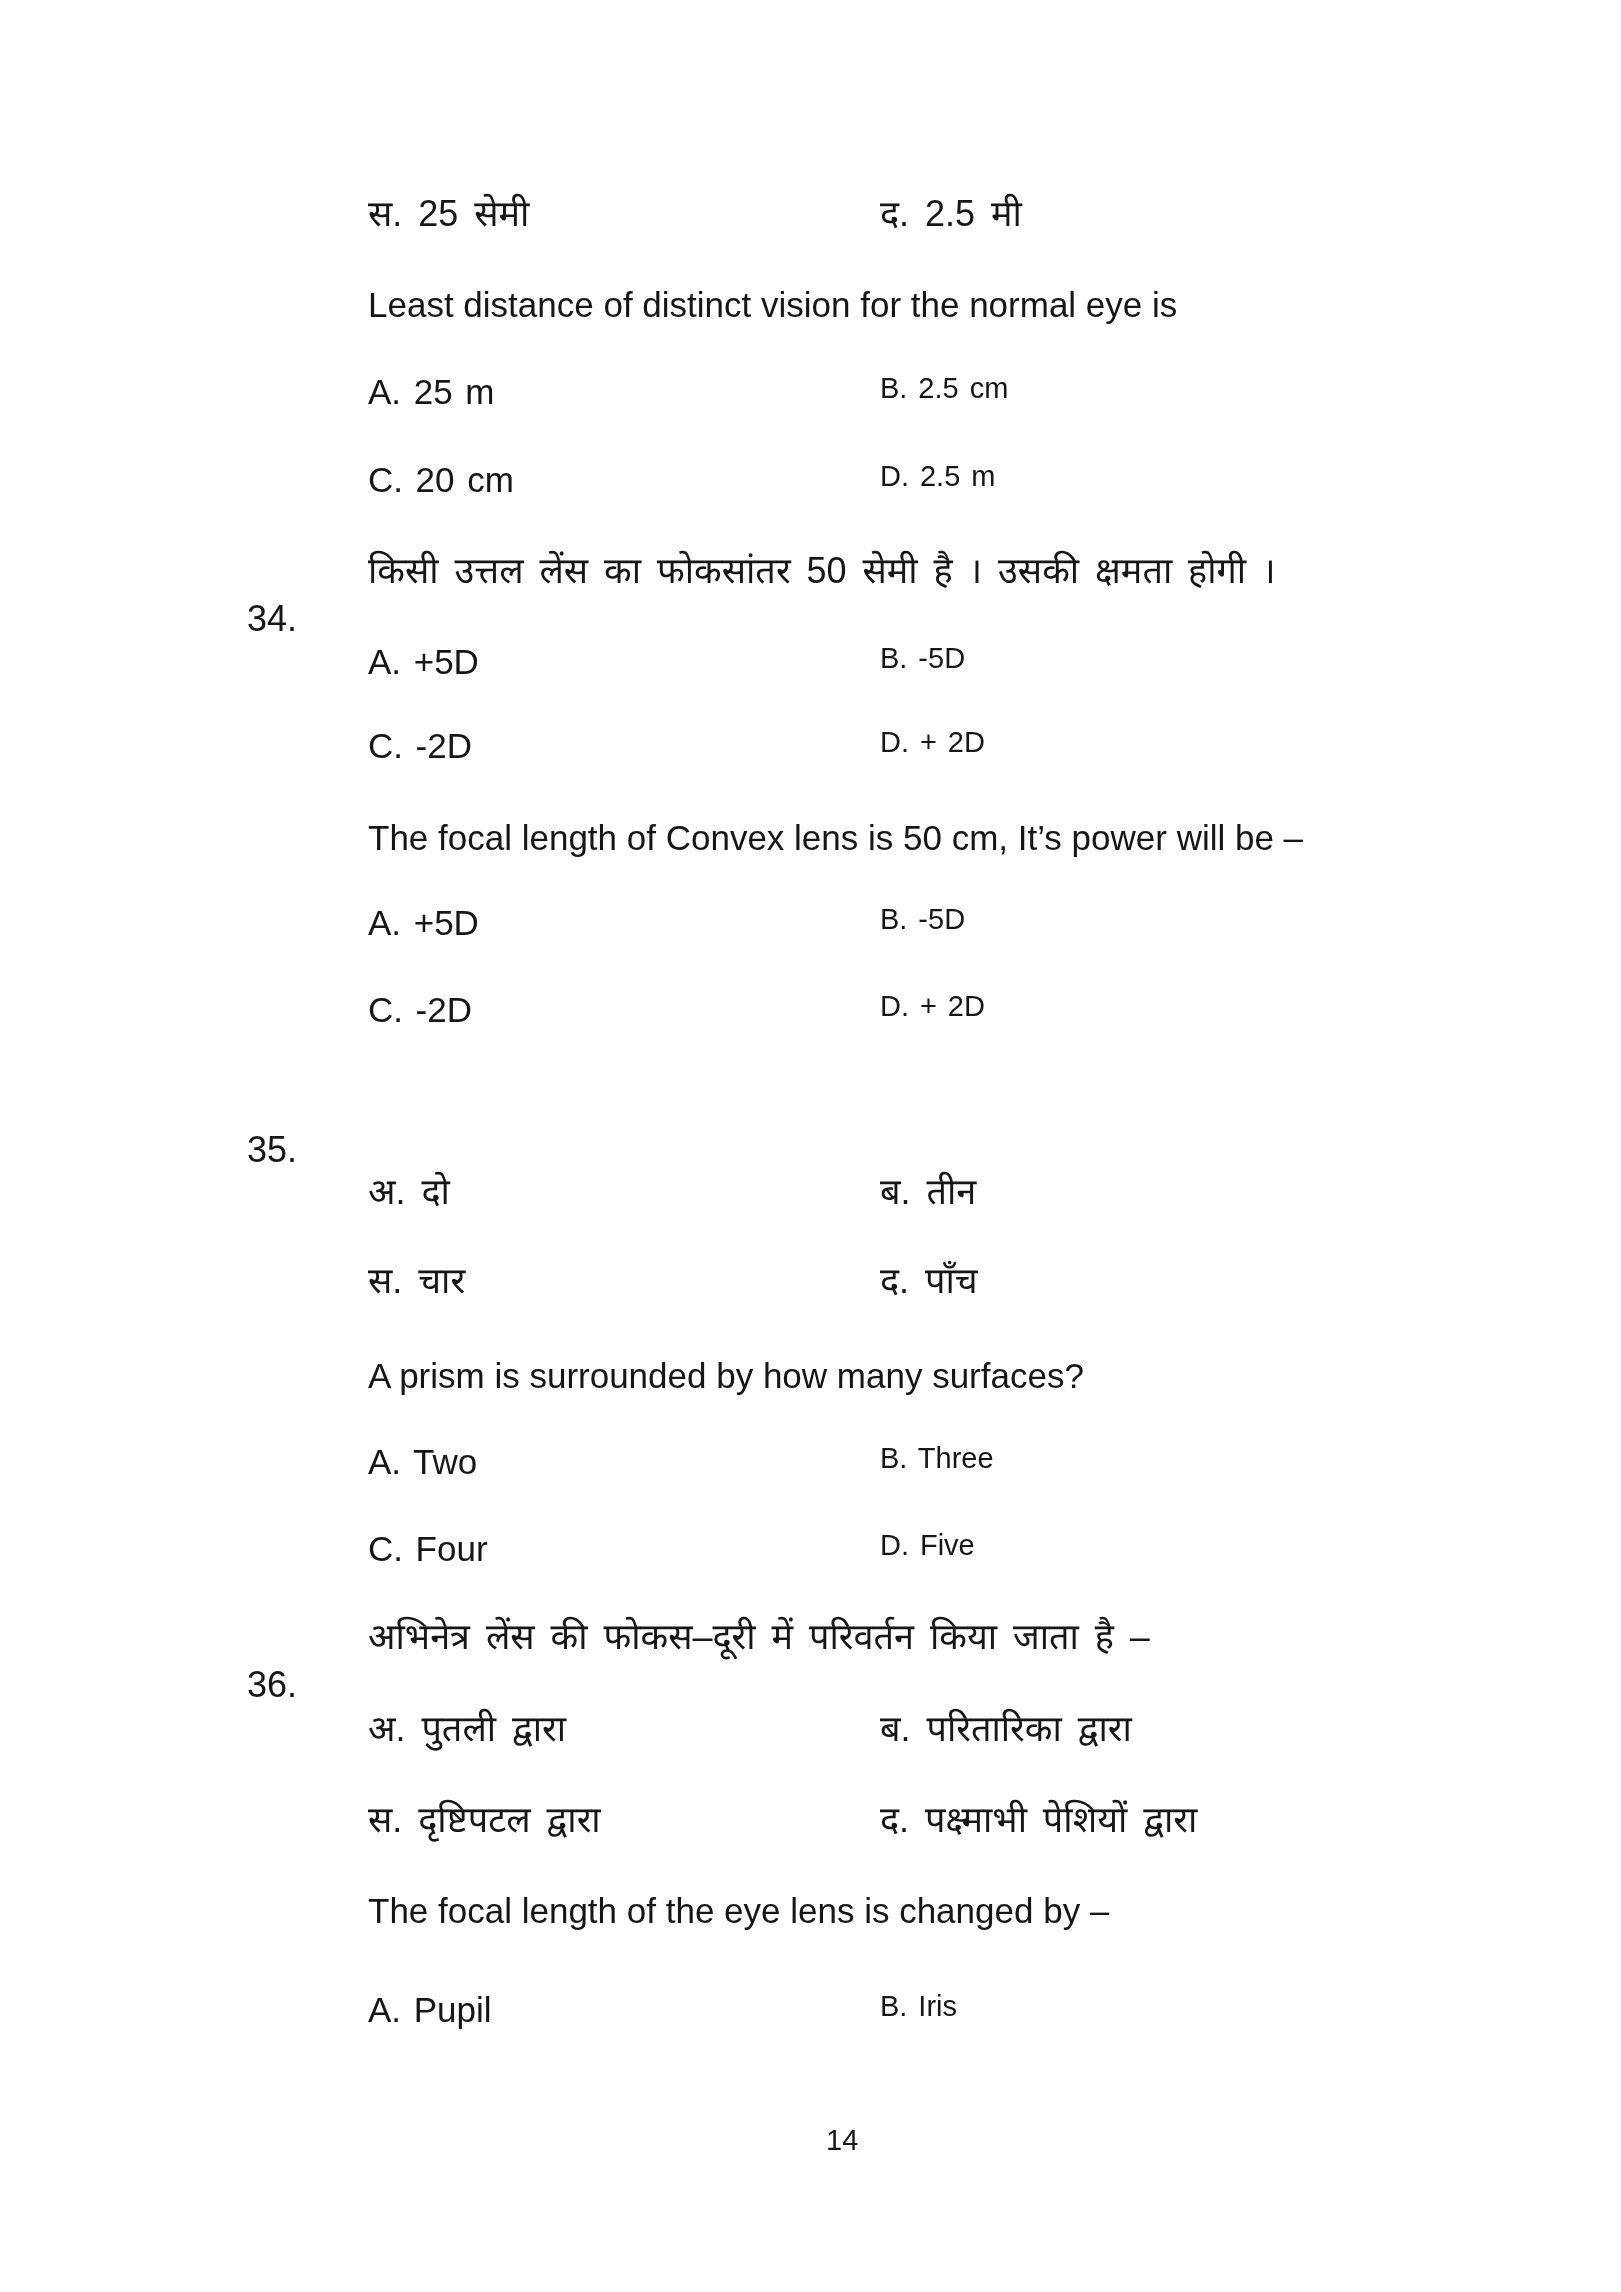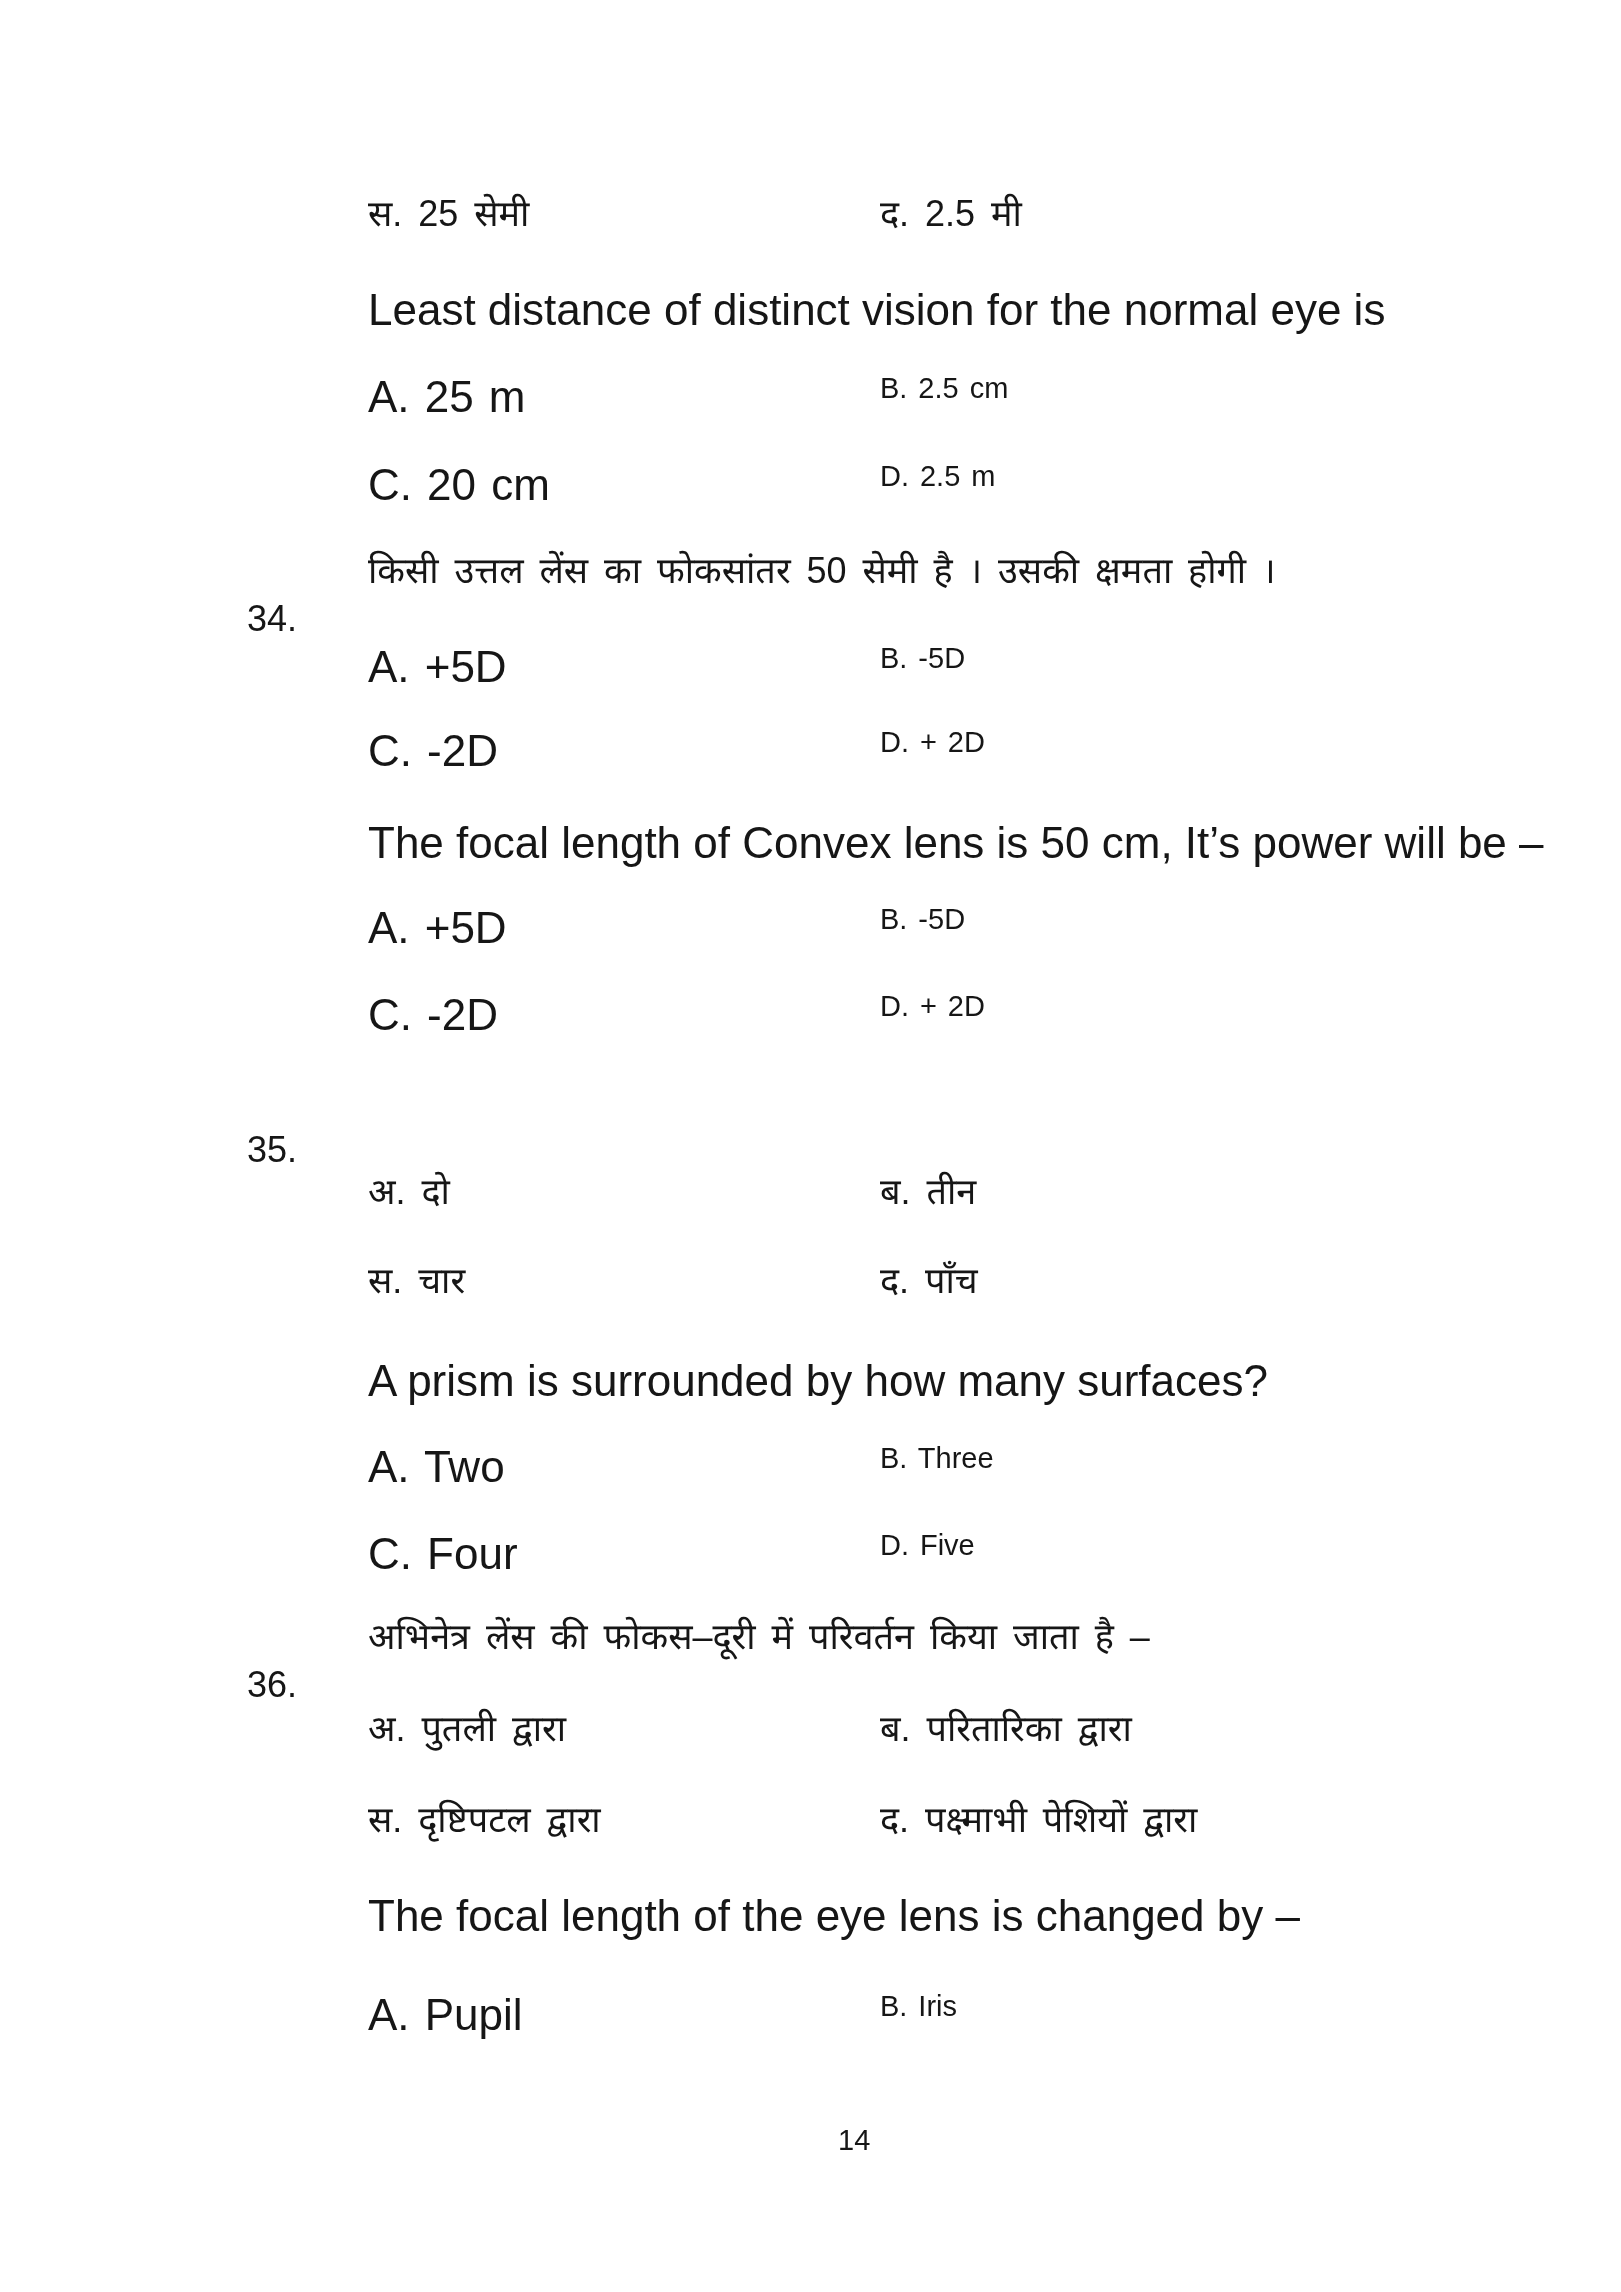--- a/index.html
+++ b/index.html
@@ -26,21 +26,21 @@
   .qnum {
     position: absolute;
     left: 247px;
     font-size: 36px;
     line-height: 1.1;
     margin-top: 48px;
   }
   .col-l {
     position: absolute;
     left: 368px;
-    font-size: 44px;
+    font-size: 35px;
     line-height: 1.1;
   }
   .col-r {
     position: absolute;
     left: 880px;
     font-size: 29px;
     line-height: 1.1;
   }
   .hi {
     font-size: 36px;
@@ -48,21 +48,20 @@
   }
   .opt {
     word-spacing: 2.9px;
   }
   .page-number {
     position: absolute;
     left: 826px;
     top: 2125px;
     font-size: 29px;
     line-height: 1.1;
-    margin-left: 12px;
   }
 </style>
 </head>
 <body>
 
 <div class="page">
 
   <div class="row" style="top:194px">
     <span class="col-l hi" lang="hi">स. 25 सेमी</span>
     <span class="col-r hi" lang="hi">द. 2.5 मी</span>

